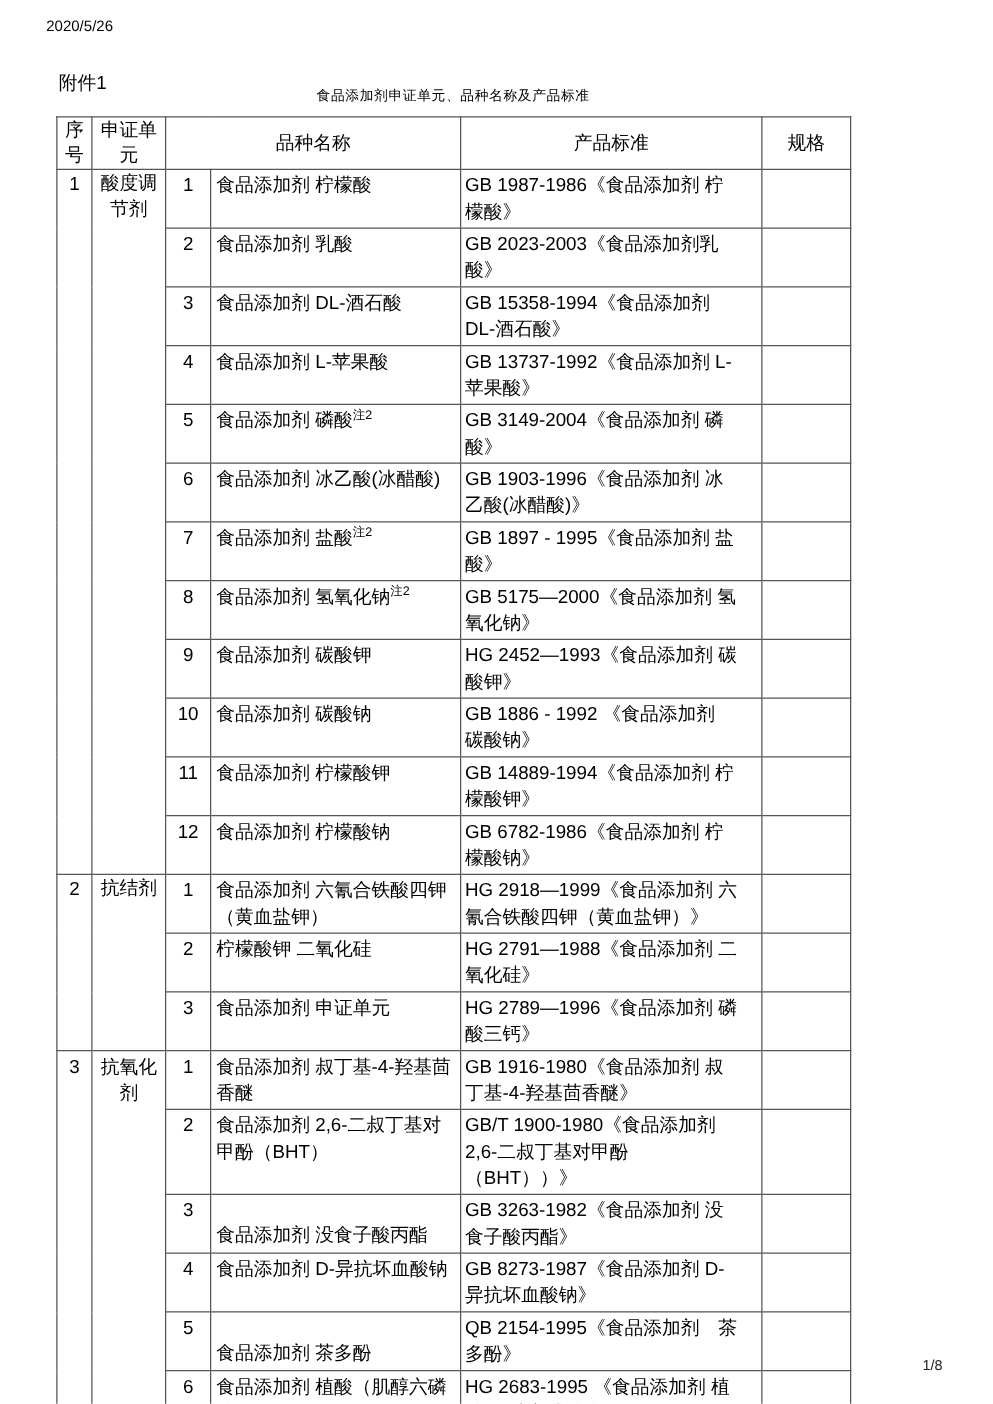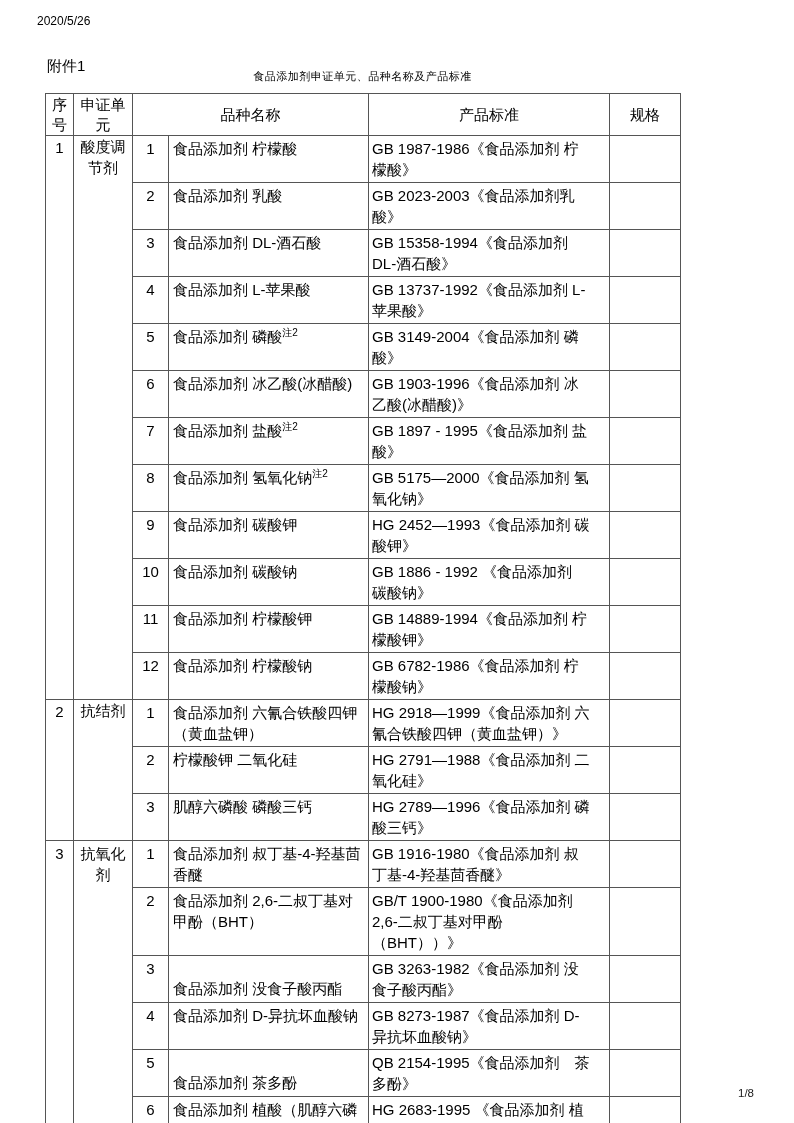--- a/index.html
+++ b/index.html
@@ -173,21 +173,21 @@
     <td class="spec"></td>
   </tr>
   <tr>
     <td class="num">2</td>
     <td class="name"><span>柠檬酸钾 二氧化硅</span></td>
     <td class="std">HG 2791—1988《食品添加剂 二氧化硅》</td>
     <td class="spec"></td>
   </tr>
   <tr>
     <td class="num">3</td>
-    <td class="name"><span>肌醇六磷酸 磷酸三钙</span></td>
+    <td class="name"><span>食品添加剂 申证单元</span></td>
     <td class="std">HG 2789—1996《食品添加剂 磷酸三钙》</td>
     <td class="spec"></td>
   </tr>
 
   <tr>
     <td class="idx vtop nbb" rowspan="7">3</td>
     <td class="unit vtop nbb" rowspan="7">抗氧化剂</td>
     <td class="num">1</td>
     <td class="name"><span>食品添加剂 叔丁基-4-羟基茴香醚</span></td>
     <td class="std">GB 1916-1980《食品添加剂 叔丁基-4-羟基茴香醚》</td>

